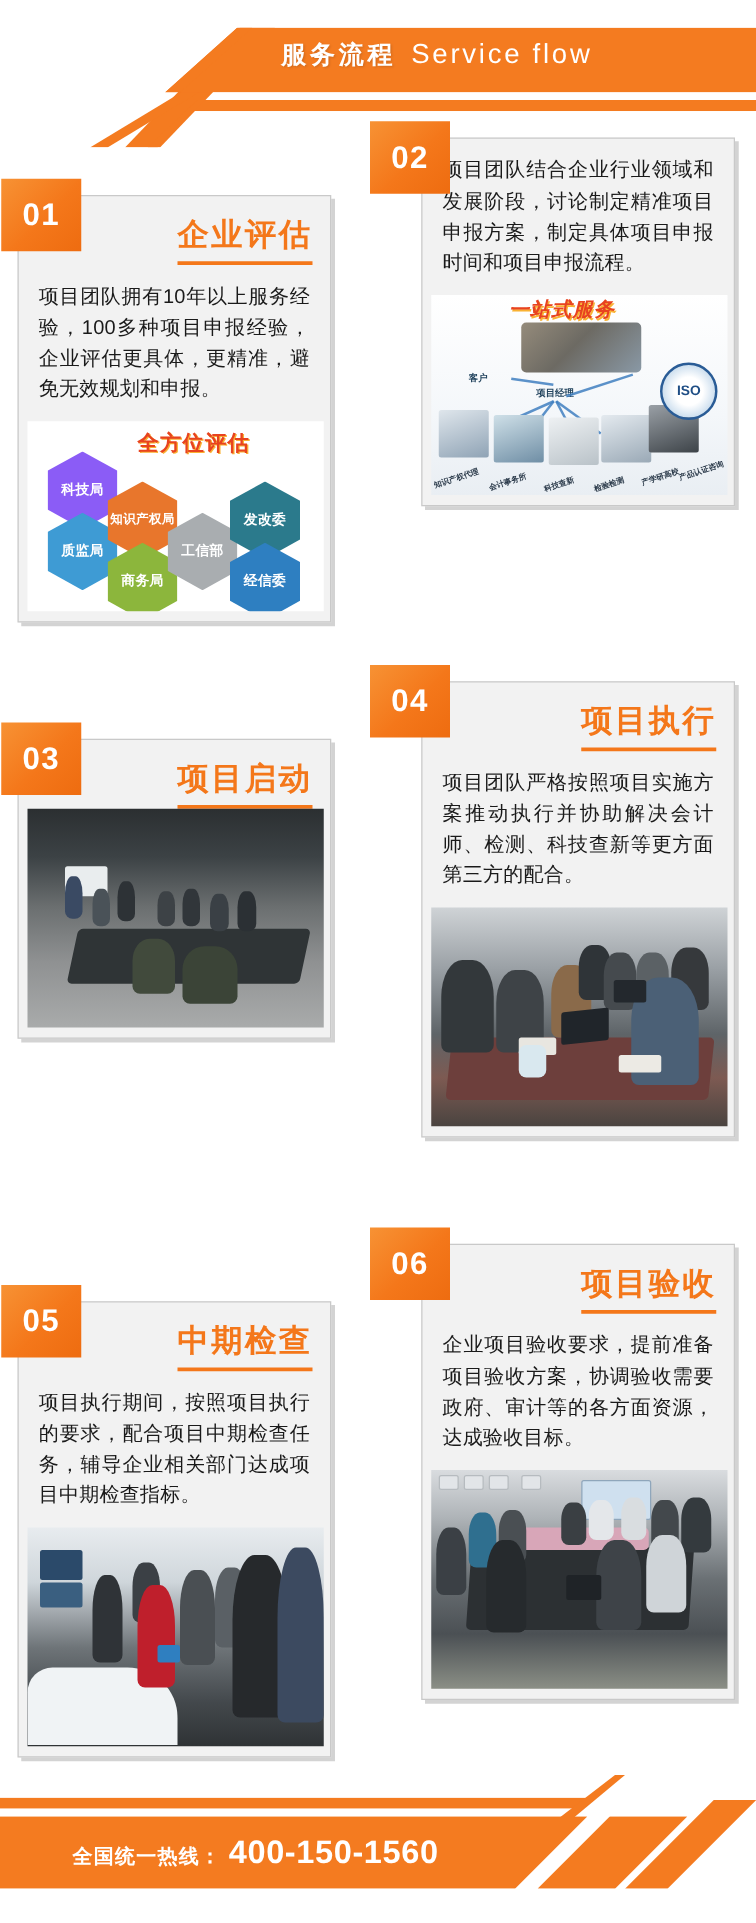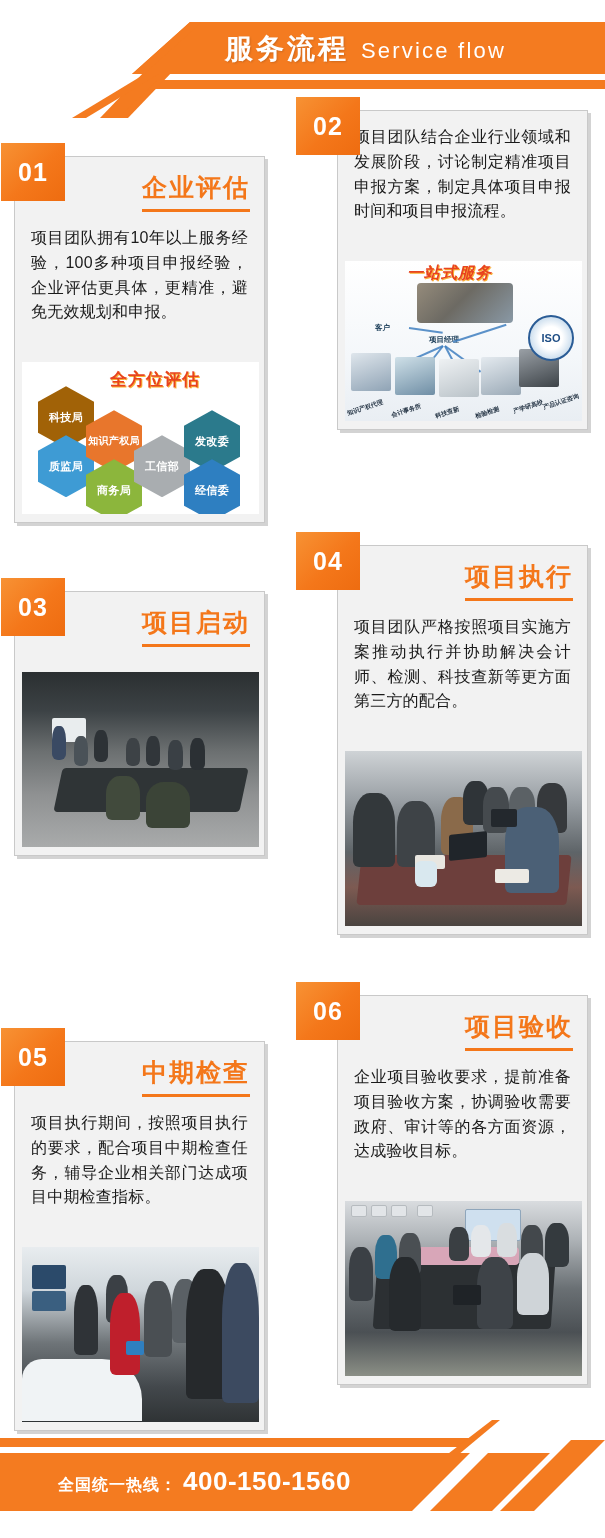--- a/index.html
+++ b/index.html
@@ -41,21 +41,21 @@
   .hdr-diag-2 {
     position:absolute; left:72px; top:60px; width:110px; height:58px;
     background:#F47B20;
     clip-path:polygon(96px 0, 110px 0, 14px 58px, 0 58px);
   }
   .hdr-text {
     position:absolute; left:225px; top:30px;
     display:flex; align-items:baseline; gap:12px; z-index:5;
   }
   .hdr-cn {
-    color:#ffffff; font-size:28px; font-weight:bold; letter-spacing:3px;
+    color:#ffffff; font-size:20px; font-weight:bold; letter-spacing:3px;
     text-shadow:1px 1px 2px rgba(0,0,0,0.15);
   }
   .hdr-en {
     color:#ffffff; font-size:22px; letter-spacing:2.2px; font-weight:400;
   }
 
   
   .grid { position:absolute; left:0; top:110px; width:605px; }
   .row { position:relative; width:605px; }
   .row-1 { height:435px; }
@@ -89,21 +89,21 @@
     display:inline-block;
     color:#F4771A; font-size:25px; font-weight:bold; letter-spacing:2px;
     padding-bottom:5px;
     border-bottom:3px solid #F4771A;
   }
   .card-body {
     padding:14px 16px 12px 16px;
     color:#1a1a1a; font-size:16px; line-height:1.55;
     text-align:justify; letter-spacing:0.2px;
   }
-  .card-media { padding:0 7px 8px 7px;margin-top:25px; }
+  .card-media { padding:0 7px 8px 7px; }
 
   
   .hexwrap {
     position:relative; width:237px; height:152px;
     background:#ffffff; overflow:hidden;
   }
   .hex-title {
     position:absolute; left:88px; top:6px;
     font-size:17px; font-weight:bold; letter-spacing:1px;
     color:#E8431F; z-index:6;
@@ -230,21 +230,21 @@
 
     <div class="card card-left" style="top:46px;">
       <div class="badge">01</div>
       <div class="card-head">
         <span class="card-title">企业评估</span>
       </div>
       <div class="card-body">项目团队拥有10年以上服务经验，100多种项目申报经验，企业评估更具体，更精准，避免无效规划和申报。</div>
       <div class="card-media">
         <div class="hexwrap">
           <div class="hex-title">全方位评估</div>
-          <div class="hex" style="left:16px;  top:24px; background:#a16207;">科技局</div>
+          <div class="hex" style="left:16px;  top:24px; background:#8b5cf6;">科技局</div>
           <div class="hex" style="left:16px;  top:73px; background:#3E9BD4;">质监局</div>
           <div class="hex" style="left:64px;  top:48px; background:#E8762C; font-size:10px;">知识产权局</div>
           <div class="hex" style="left:64px;  top:97px; background:#8CB63C;">商务局</div>
           <div class="hex" style="left:112px; top:73px; background:#A9ADB0;">工信部</div>
           <div class="hex" style="left:162px; top:48px; background:#2B7A8C;">发改委</div>
           <div class="hex" style="left:162px; top:97px; background:#2E7FC1;">经信委</div>
         </div>
       </div>
     </div>
 

